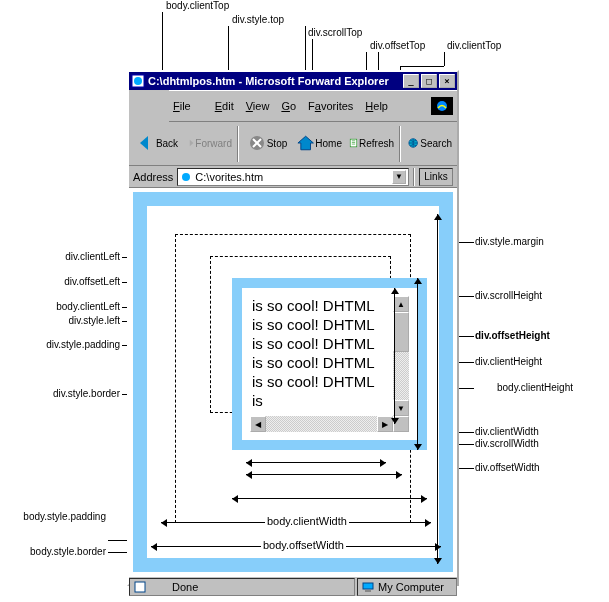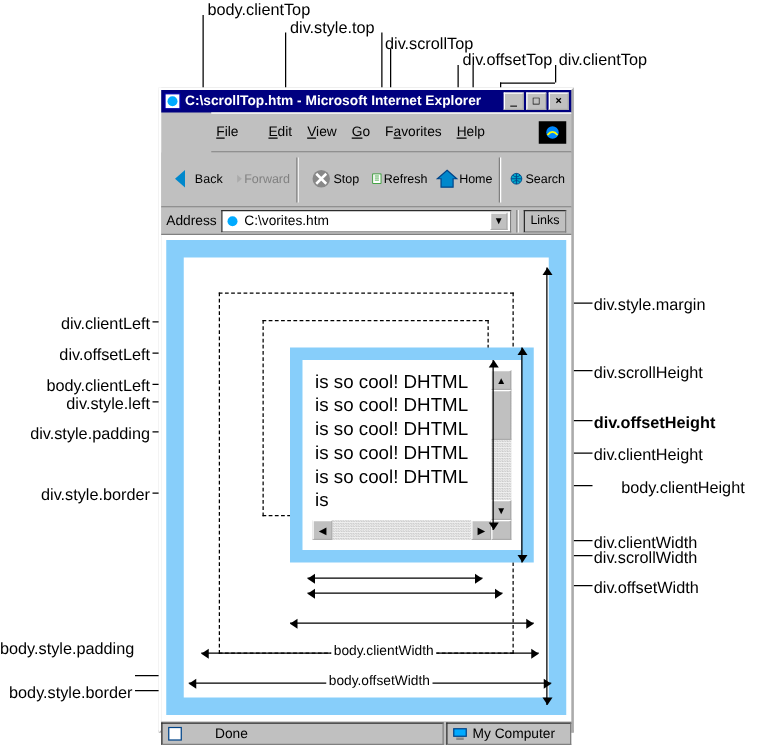--- a/index.html
+++ b/index.html
@@ -1,21 +1,21 @@
 <!DOCTYPE html>
 <html><head>
 <meta charset="utf-8">
 <style>
   * { box-sizing: border-box; }
   html, body { margin: 0; padding: 0; }
   body { font-family: "MS Sans Serif", Arial, sans-serif; font-size: 11px; background: #fff; }
   .stage { position: relative; width: 609px; height: 602px; }
 
   
-  .lbl { position: absolute; font-size: 13px; color: #000; white-space: nowrap; }
+  .lbl { position: absolute; font-size: 10px; color: #000; white-space: nowrap; }
 
   
   .leadv { position: absolute; width: 1px; background: #000; }
   .leadh { position: absolute; height: 1px; background: #000; }
 
   
   .win {
     position: absolute;
     left: 127px; top: 70px;
     width: 332px; height: 516px;
@@ -226,21 +226,21 @@
   <div class="leadh" style="left:360px;top:432px;width:114px;"></div>
   <div class="leadh" style="left:395px;top:444px;width:79px;"></div>
   <div class="leadh" style="left:408px;top:468px;width:66px;"></div>
 
   <div class="win">
     <div class="titlebar">
       <svg class="ticon" viewBox="0 0 14 14">
           <rect x="1" y="1" width="12" height="12" fill="#fff" stroke="#00a"></rect>
           <circle cx="7" cy="7" r="4" fill="#0af"></circle>
         </svg>
-      <span>C:\scrollTop.htm - Microsoft Internet Explorer</span>
+      <span>C:\dhtmlpos.htm - Microsoft Forward Explorer</span>
       <span class="spacer"></span>
       <div class="tb-btn">_</div>
       <div class="tb-btn">□</div>
       <div class="tb-btn">×</div>
     </div>
     <div class="menubar">
       <span><u>F</u><span title="File">ile</span></span>
       <span><u>E</u>dit</span>
       <span><u>V</u>iew</span>
       <span><u>G</u>o</span>
@@ -269,30 +269,30 @@
       <div class="tsep"></div>
       <div class="tbtn">
         <svg class="ico" viewBox="0 0 20 18">
             <circle cx="10" cy="9" r="7" fill="#888"></circle>
             <path d="M6 5 L14 13 M14 5 L6 13" stroke="#fff" stroke-width="2"></path>
           </svg>
         <span>Stop</span>
       </div>
       <div class="tbtn">
         <svg class="ico" viewBox="0 0 20 18">
+            <path d="M10 2 L18 9 H15 V16 H5 V9 H2 Z" fill="#08c" stroke="#048"></path>
+          </svg>
+        <span>Home</span>
+      </div>
+      <div class="tbtn">
+        <svg class="ico" viewBox="0 0 20 18">
             <rect x="4" y="2" width="12" height="14" fill="#fff" stroke="#080"></rect>
             <path d="M7 5 h6 M7 8 h6 M7 11 h6" stroke="#080"></path>
           </svg>
         <span>Refresh</span>
-      </div>
-      <div class="tbtn">
-        <svg class="ico" viewBox="0 0 20 18">
-            <path d="M10 2 L18 9 H15 V16 H5 V9 H2 Z" fill="#08c" stroke="#048"></path>
-          </svg>
-        <span>Home</span>
       </div>
       <div class="tsep"></div>
       <div class="tbtn">
         <svg class="ico" viewBox="0 0 20 18">
             <circle cx="10" cy="9" r="6" fill="#0ac" stroke="#048"></circle>
             <path d="M4 9 h12 M10 3 v12 M6 5 Q10 9 14 5 M6 13 Q10 9 14 13" stroke="#048" fill="none"></path>
           </svg>
         <span>Search</span>
       </div>
     </div>

